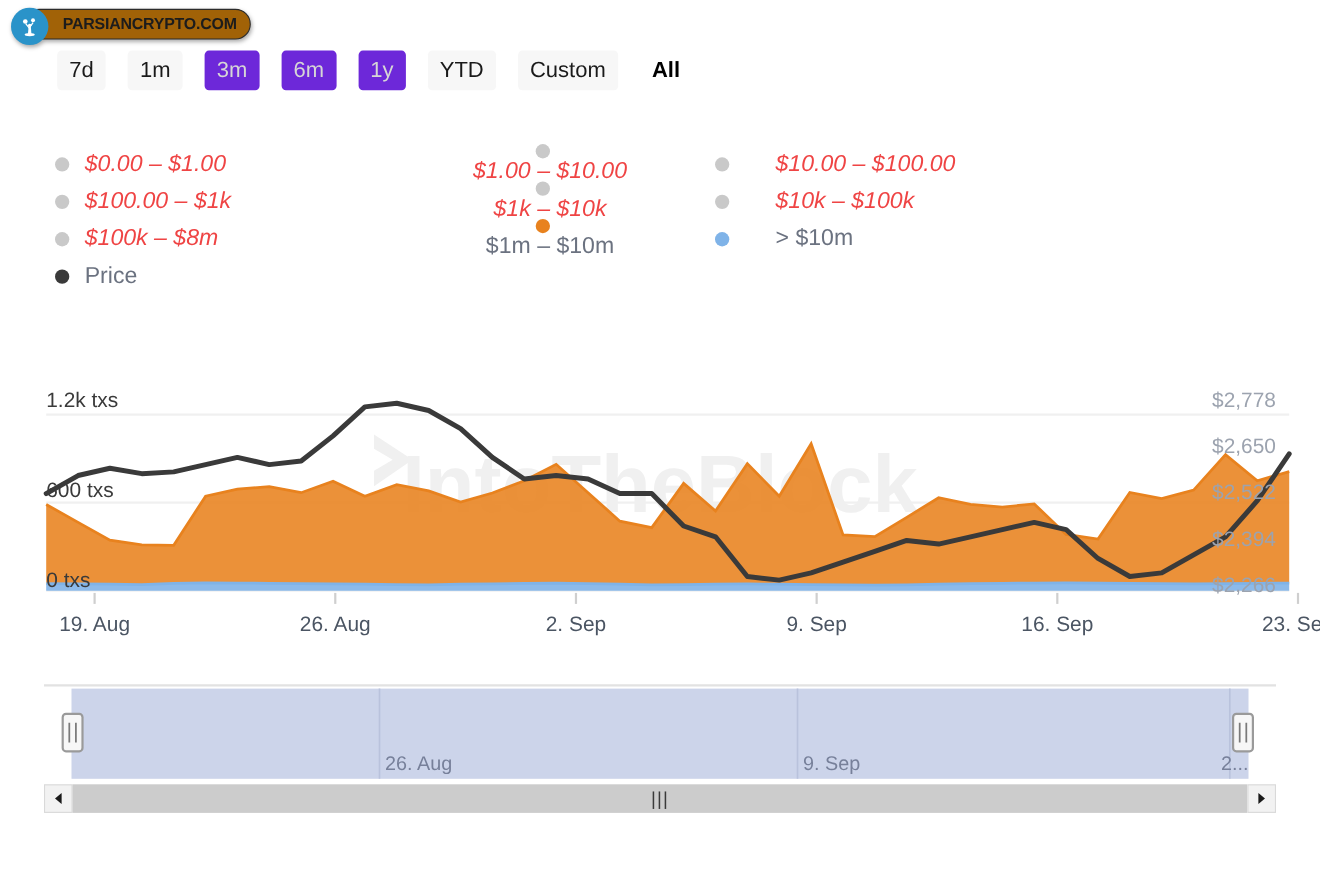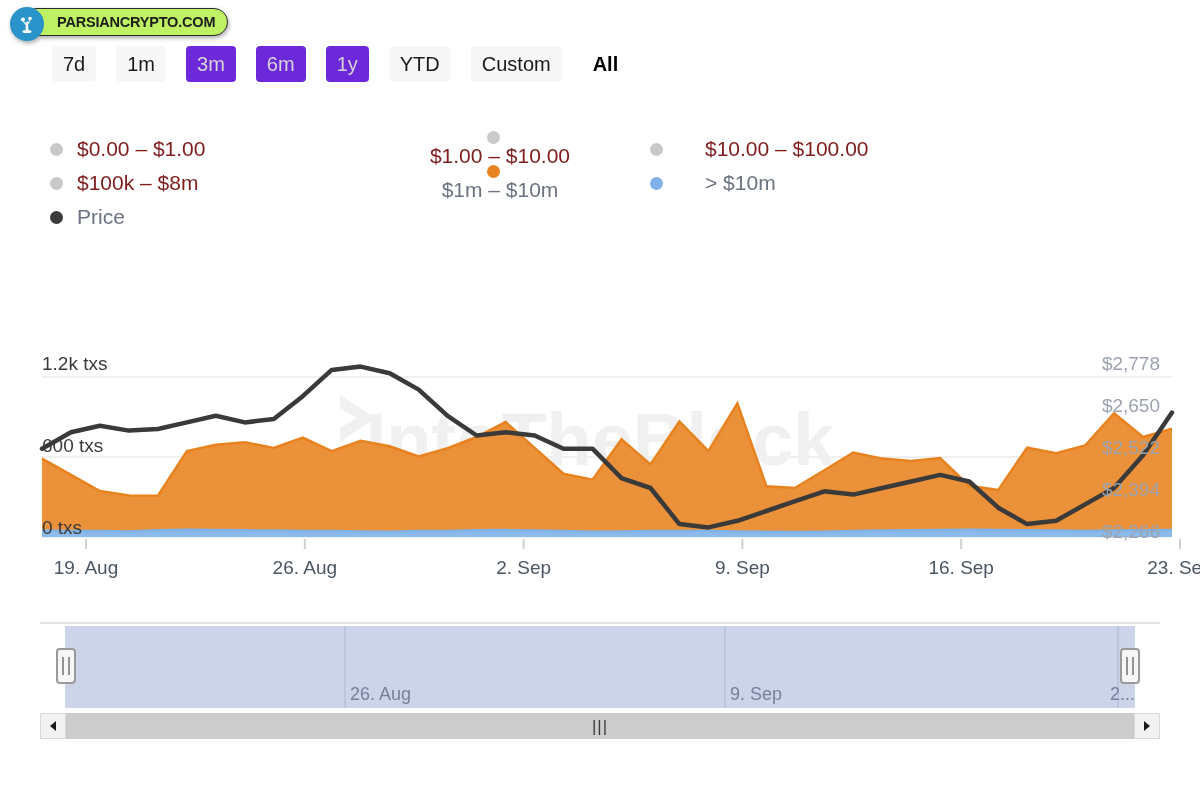--- a/index.html
+++ b/index.html
@@ -24,21 +24,21 @@
     height: 30px;
     display: flex;
     align-items: center;
     z-index: 40;
     filter: drop-shadow(1px 2px 2px rgba(0,0,0,0.35));
   }
   #watermark-logo .pill {
     height: 26px;
     border: 1.5px solid #2b2b2b;
     border-radius: 14px;
-    background: #bef264;
+    background: #a16207;
     display: flex;
     align-items: center;
     padding: 0 12px 0 34px;
     margin-left: 12px;
   }
   #watermark-logo .pill-text {
     font-family: "Liberation Sans", sans-serif;
     font-size: 14.5px;
     font-weight: bold;
     letter-spacing: -0.2px;
@@ -120,21 +120,21 @@
     margin-right: 14px;
     flex: none;
   }
   .legend-label {
     font-family: "Liberation Sans", sans-serif;
     font-size: 21px;
     color: #6b7280;
     white-space: nowrap;
   }
   .legend-item.inactive .legend-dot { background: #c9c9c9 !important; }
-  .legend-item.inactive .legend-label { color: #7f1d1d; }
+  .legend-item.inactive .legend-label { color: #ef4444; font-style: italic; }
 
   
   #chart-wrap {
     position: absolute;
     left: 0;
     top: 300px;
     width: 1200px;
     height: 300px;
   }
   #chart-svg { display: block; }
@@ -249,20 +249,34 @@
       <span class="legend-dot"></span>
       <span class="legend-label">$0.00 – $1.00</span>
     </div>
     <div class="legend-item col1 inactive">
       <span class="legend-dot"></span>
       <span class="legend-label">$1.00 – $10.00</span>
     </div>
     <div class="legend-item col2 inactive">
       <span class="legend-dot"></span>
       <span class="legend-label">$10.00 – $100.00</span>
+    </div>
+  </div>
+  <div class="legend-row">
+    <div class="legend-item col0 inactive">
+      <span class="legend-dot"></span>
+      <span class="legend-label">$100.00 – $1k</span>
+    </div>
+    <div class="legend-item col1 inactive">
+      <span class="legend-dot"></span>
+      <span class="legend-label">$1k – $10k</span>
+    </div>
+    <div class="legend-item col2 inactive">
+      <span class="legend-dot"></span>
+      <span class="legend-label">$10k – $100k</span>
     </div>
   </div>
   <div class="legend-row">
     <div class="legend-item col0 inactive">
       <span class="legend-dot"></span>
       <span class="legend-label">$100k – $8m</span>
     </div>
     <div class="legend-item col1">
       <span class="legend-dot" style="background:#e8821e"></span>
       <span class="legend-label">$1m – $10m</span>

